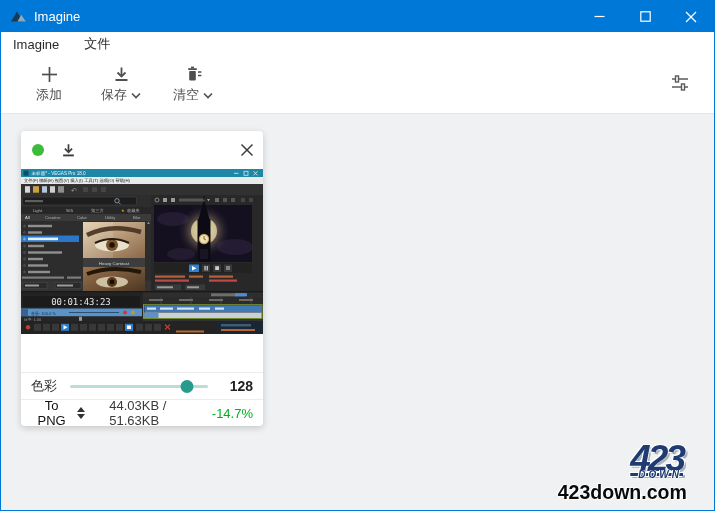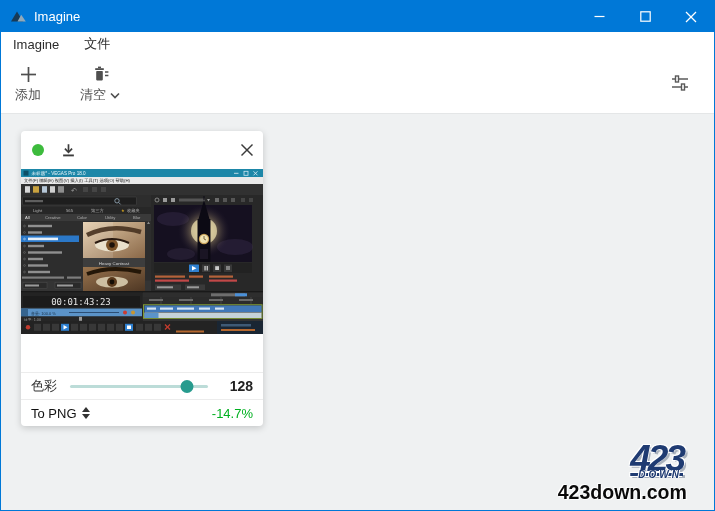--- a/index.html
+++ b/index.html
@@ -11,21 +11,21 @@
   .app-icon { width:17px; height:17px; margin-left:9px; margin-right:7px; }
   .title-text { font-size:13px; }
   .win-controls { margin-left:auto; display:flex; height:31px; }
   .win-btn { width:46px; height:31px; display:flex; align-items:center; justify-content:center; }
 
   
   .menubar { height:24px; background:#fff; display:flex; align-items:center; padding-left:9px; gap:19px; }
   .menu-item { font-size:13px; color:#2b2b2b; padding:2px 3px; }
 
   
-  .toolbar { height:58px; background:#fff; border-bottom:1px solid #e4e6e7; display:flex; align-items:center; gap:18px; }
+  .toolbar { height:58px; background:#fff; border-bottom:1px solid #e4e6e7; display:flex; align-items:center; padding-left:21px; gap:18px; }
   .tool-btn { width:54px; display:flex; flex-direction:column; align-items:center; gap:2px; color:#4f4f4f; }
   .tool-label { font-size:13px; color:#4f4f4f; display:flex; align-items:center; gap:4px; }
   .tool-right { margin-left:auto; margin-right:22px; }
 
   
   .content { position:absolute; left:0; top:113px; width:691px; height:396px; background:#eff1f2; }
 
   
   .card { position:absolute; left:20px; top:17px; width:242px; height:295px; background:#fff; border-radius:4px; box-shadow:0 2px 7px rgba(0,0,0,.18); }
   .card-header { height:38px; display:flex; align-items:center; padding-left:11px; position:relative; }
@@ -100,20 +100,33 @@
 
   <div class="toolbar">
     <div class="tool-btn">
       <svg width="19" height="19" viewBox="0 0 19 19">
         <line x1="9.5" y1="2" x2="9.5" y2="17" stroke="#4f4f4f" stroke-width="1.7"></line>
         <line x1="2" y1="9.5" x2="17" y2="9.5" stroke="#4f4f4f" stroke-width="1.7"></line>
       </svg>
       <span class="tool-label">
           <span>添加</span>
         </span>
+    </div>
+    <div class="tool-btn">
+      <svg width="19" height="19" viewBox="0 0 19 19">
+        <line x1="9.5" y1="2.5" x2="9.5" y2="11" stroke="#4f4f4f" stroke-width="1.8"></line>
+        <polyline points="5.5,7.5 9.5,11.5 13.5,7.5" fill="none" stroke="#4f4f4f" stroke-width="1.8"></polyline>
+        <line x1="3.5" y1="15" x2="15.5" y2="15" stroke="#4f4f4f" stroke-width="2"></line>
+      </svg>
+      <span class="tool-label">
+        <span>保存</span>
+        <svg width="10" height="7" viewBox="0 0 10 7">
+            <polyline points="1,1.5 5,5.5 9,1.5" fill="none" stroke="#4f4f4f" stroke-width="1.6"></polyline>
+          </svg>
+      </span>
     </div>
     <div class="tool-btn">
       <svg width="19" height="19" viewBox="0 0 19 19">
         <rect x="4.2" y="3.2" width="8.6" height="1.8" fill="#4f4f4f"></rect>
         <rect x="7" y="1.6" width="3" height="1.6" fill="#4f4f4f"></rect>
         <rect x="5.2" y="6" width="6.6" height="9.4" rx="0.8" fill="#4f4f4f"></rect>
         <line x1="14" y1="7" x2="17.4" y2="7" stroke="#4f4f4f" stroke-width="1.5"></line>
         <line x1="14" y1="10.5" x2="17.4" y2="10.5" stroke="#4f4f4f" stroke-width="1.5"></line>
       </svg>
       <span class="tool-label">
@@ -411,20 +424,21 @@
       <div class="divider"></div>
 
       <div class="footer-row">
         <span class="format-select">
           <span>To PNG</span>
           <span class="spinner">
             <span class="spin-up"></span>
               <span class="spin-down"></span>
           </span>
         </span>
+        <span class="size-text">44.03KB / 51.63KB</span>
         <span class="savings">-14.7%</span>
       </div>
     </div>
 
     <div class="watermark">
       <div class="wm-num">423</div>
       <div class="wm-down">DOWN</div>
       <div class="wm-site">423down.com</div>
     </div>
   </div>

